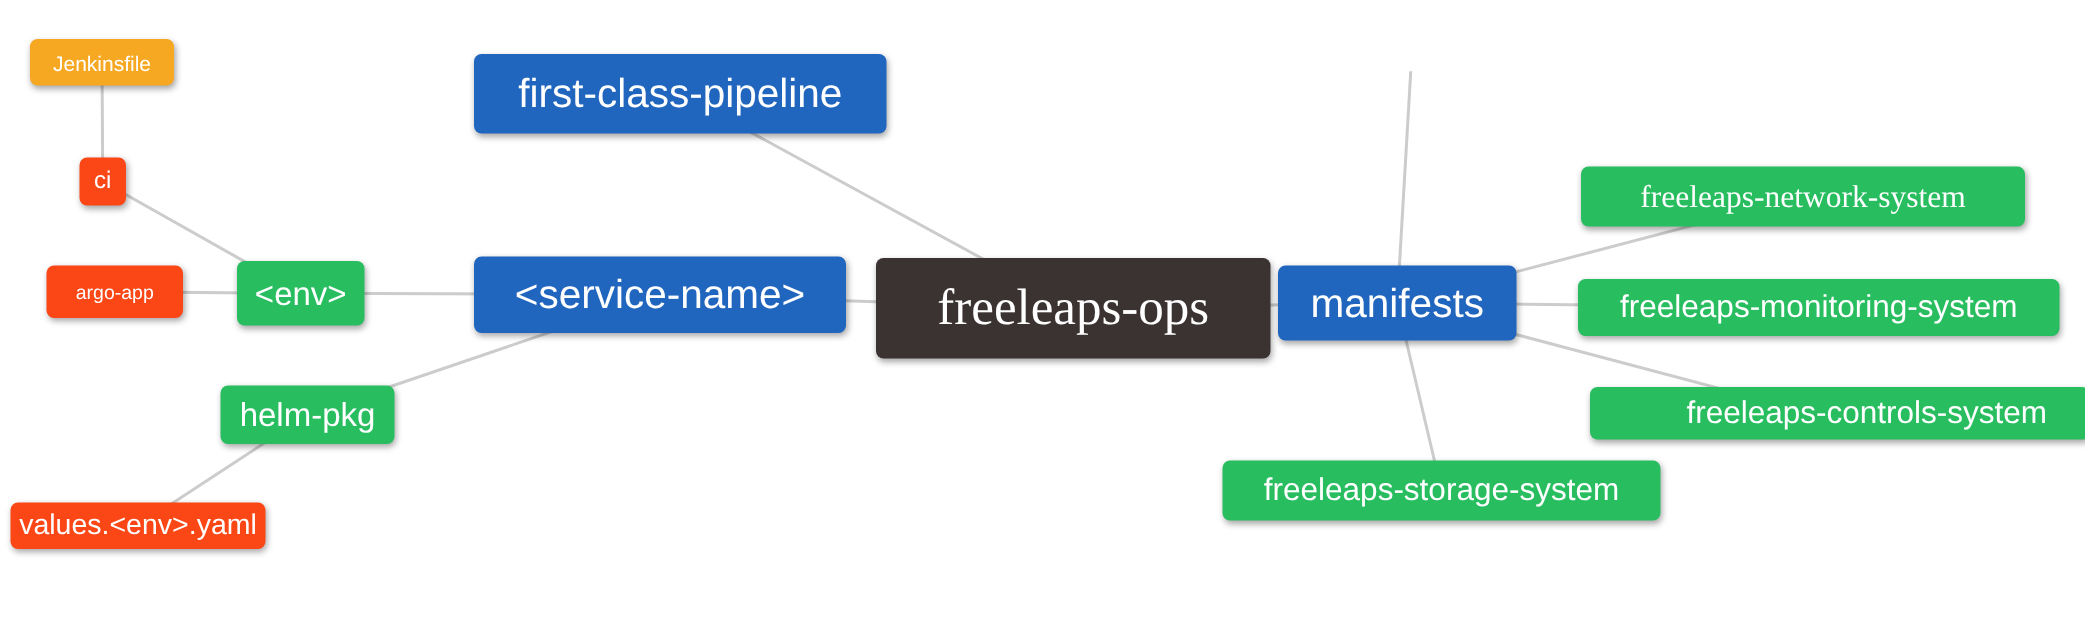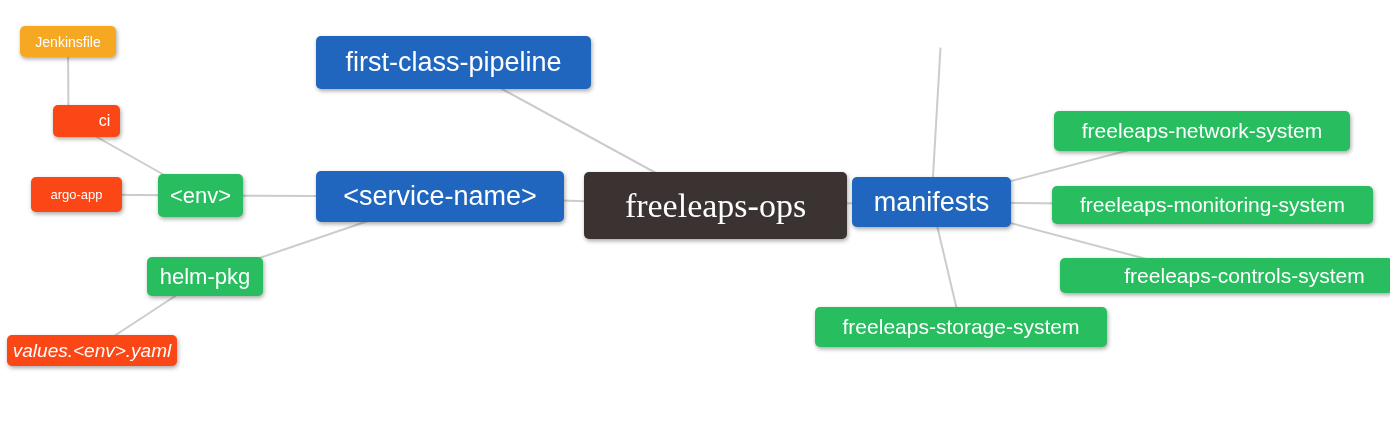--- a/index.html
+++ b/index.html
@@ -34,31 +34,31 @@
     cursor: pointer;
     user-select: none;
   }
   .c-orange { background: #F7A823; }
   .c-red    { background: #FB4616; }
   .c-green  { background: #28BE60; }
   .c-blue   { background: #2065BE; }
   .c-dark   { background: #3A3332; font-family: Liberation Serif, serif; }
 
   #n-jenkinsfile          { left: 20px;   top: 26px;  width: 96px;  height: 31px; font-size: 14px; }
-  #n-ci                   { left: 53px;   top: 105px; width: 31px;  height: 32px; font-size: 16px; padding-left: 36px; }
+  #n-ci                   { left: 53px;   top: 105px; width: 31px;  height: 32px; font-size: 16px; }
   #n-argo-app             { left: 31px;   top: 177px; width: 91px;  height: 35px; font-size: 13px; }
   #n-env                  { left: 158px;  top: 174px; width: 85px;  height: 43px; font-size: 22px; }
   #n-helm-pkg             { left: 147px;  top: 257px; width: 116px; height: 39px; font-size: 22px; }
-  #n-values-env-yaml      { left: 7px;    top: 335px; width: 170px; height: 31px; font-size: 19px; font-style: italic; }
+  #n-values-env-yaml      { left: 7px;    top: 335px; width: 170px; height: 31px; font-size: 19px; }
   #n-first-class-pipeline { left: 316px;  top: 36px;  width: 275px; height: 53px; font-size: 27px; }
   #n-service-name         { left: 316px;  top: 171px; width: 248px; height: 51px; font-size: 27px; }
   #n-freeleaps-ops        { left: 584px;  top: 172px; width: 263px; height: 67px; font-size: 34px; }
   #n-manifests            { left: 852px;  top: 177px; width: 159px; height: 50px; font-size: 27px; }
   #n-devops               { left: 796px;  top: 28px;  width: 289px; height: 39px; font-size: 21px; }
-  #n-network              { left: 1054px; top: 111px; width: 296px; height: 40px; font-size: 21px; }
+  #n-network              { left: 1054px; top: 111px; width: 296px; height: 40px; font-size: 21px; font-family: Liberation Serif, serif; }
   #n-monitoring           { left: 1052px; top: 186px; width: 321px; height: 38px; font-size: 21px; }
   #n-controls             { left: 1060px; top: 258px; width: 297px; height: 35px; font-size: 21px; padding-left: 36px; }
   #n-storage              { left: 815px;  top: 307px; width: 292px; height: 40px; font-size: 21px; }
 </style>
 </head>
 <body>
 
 <div id="canvas">
   <svg id="edges" width="1390" height="421">
       <line x1="68" y1="41.5" x2="68.5" y2="121" stroke="#CCCCCC" stroke-width="2"></line>

